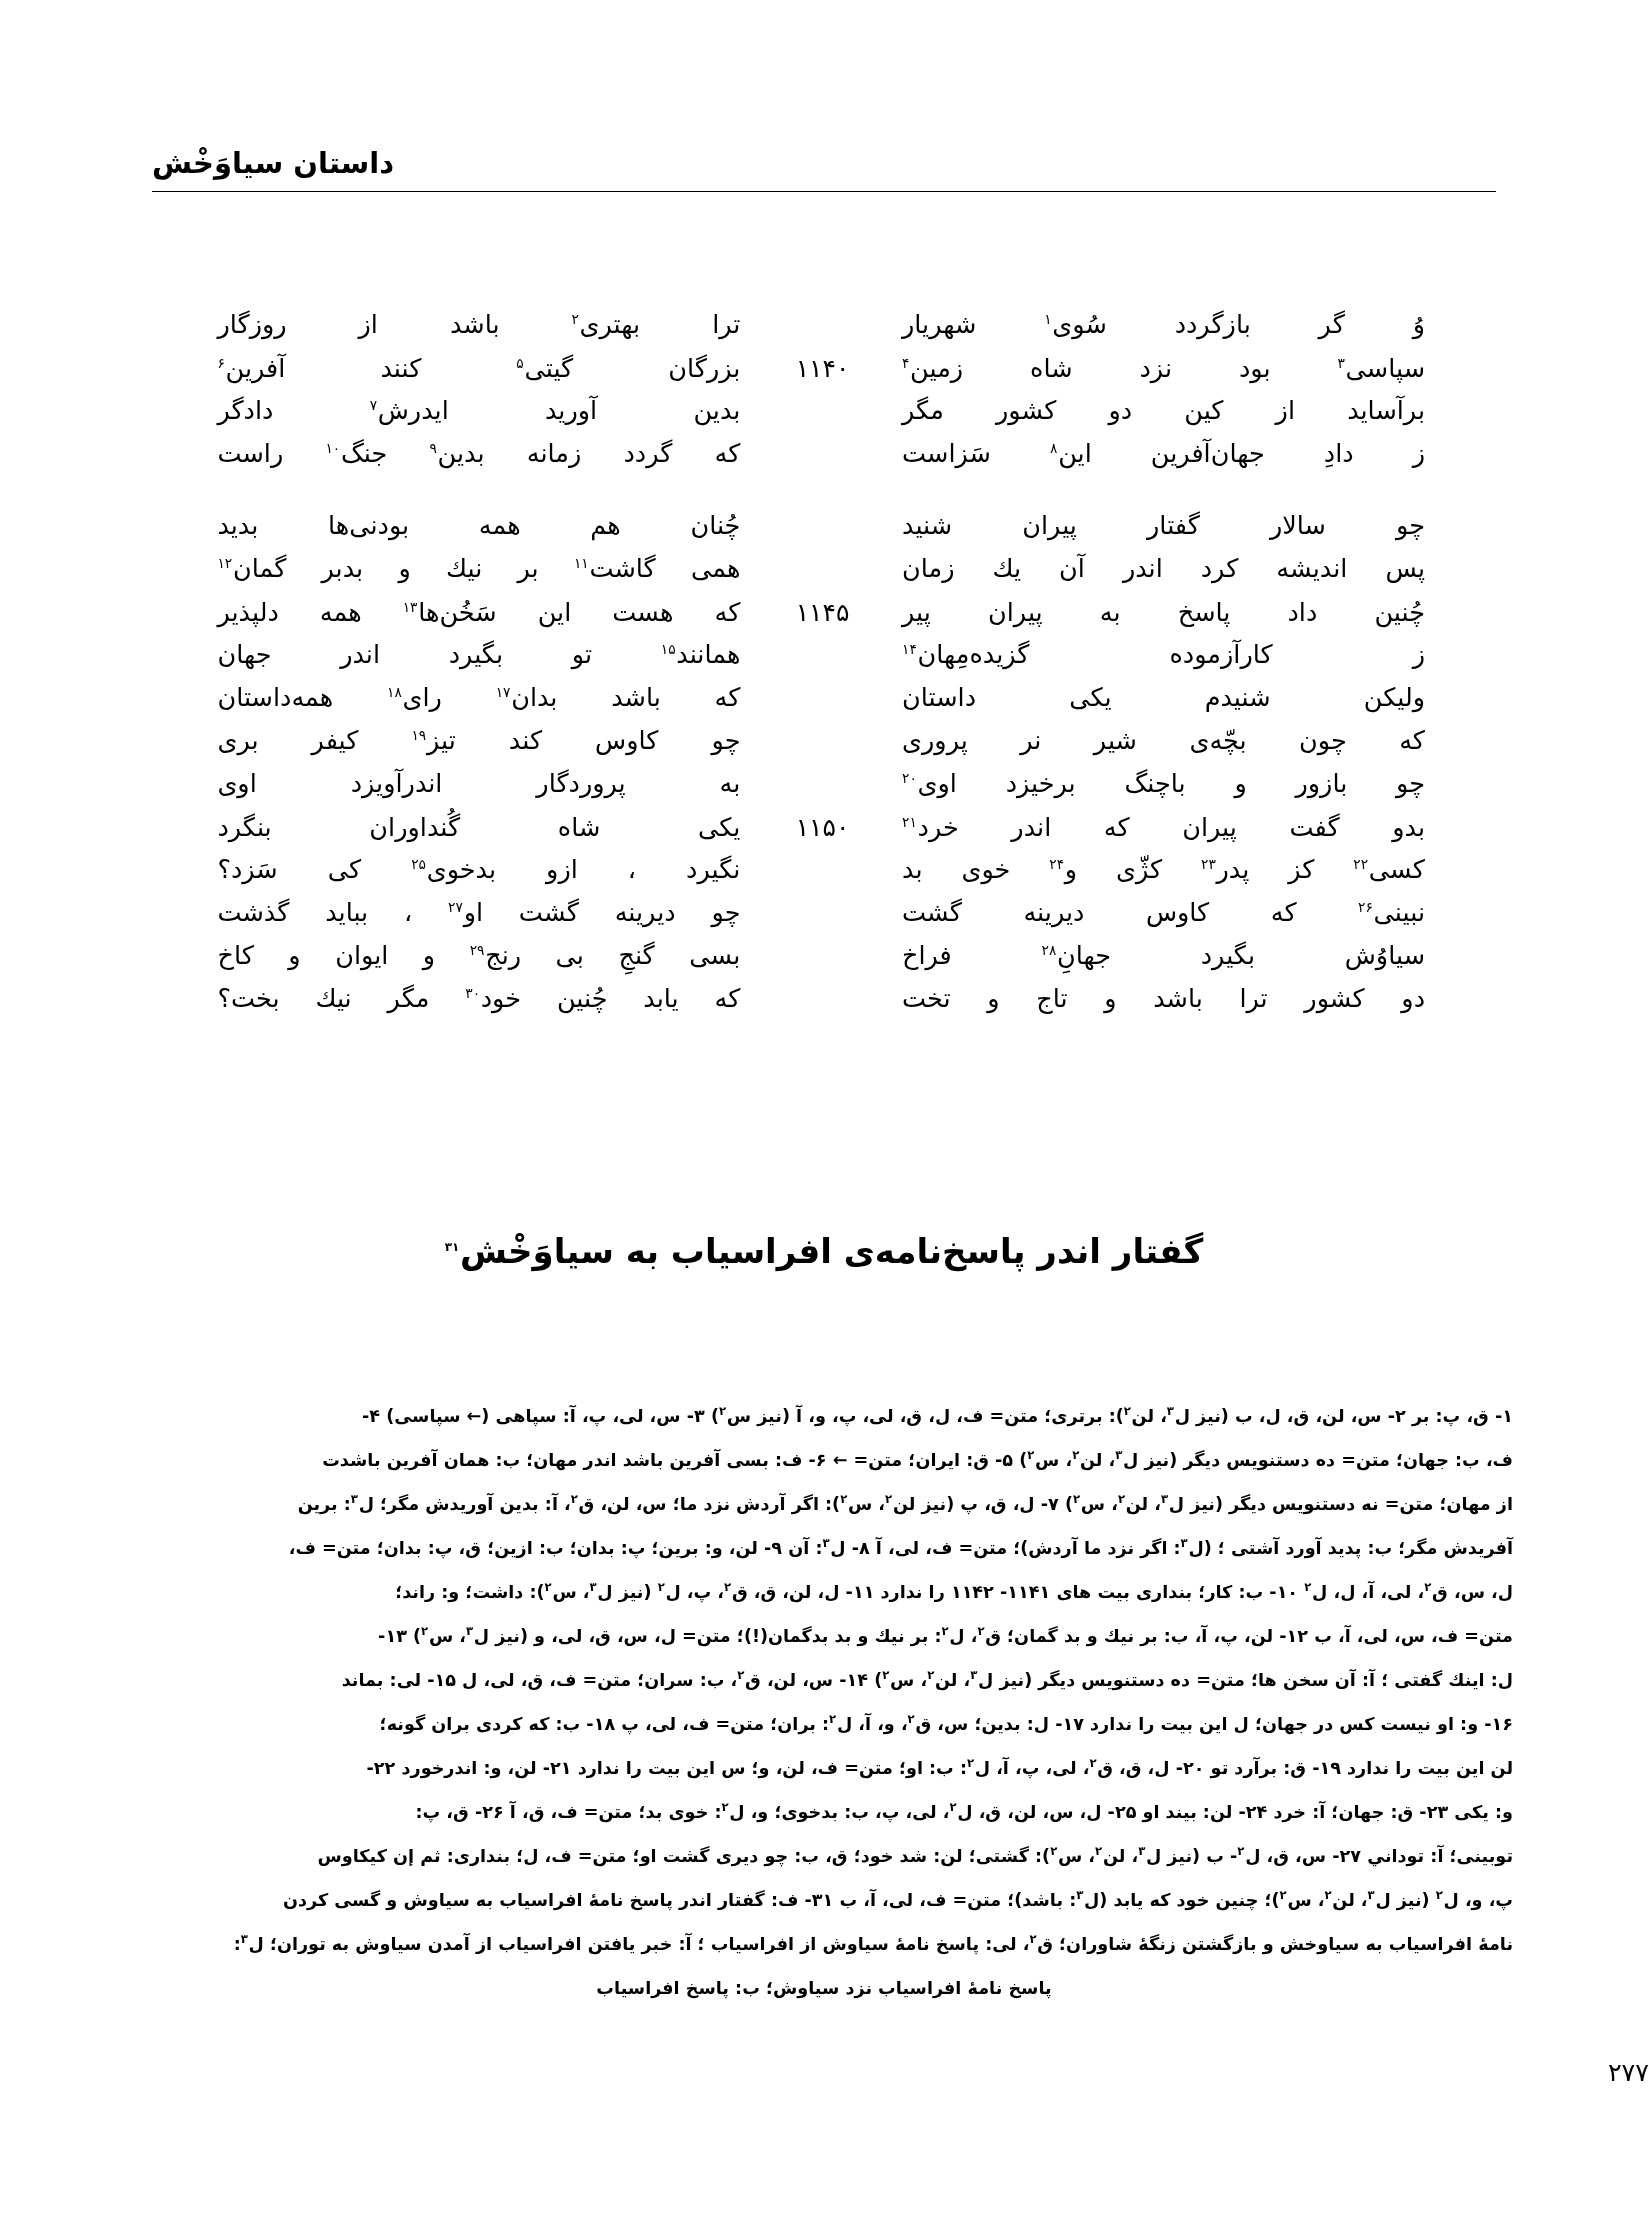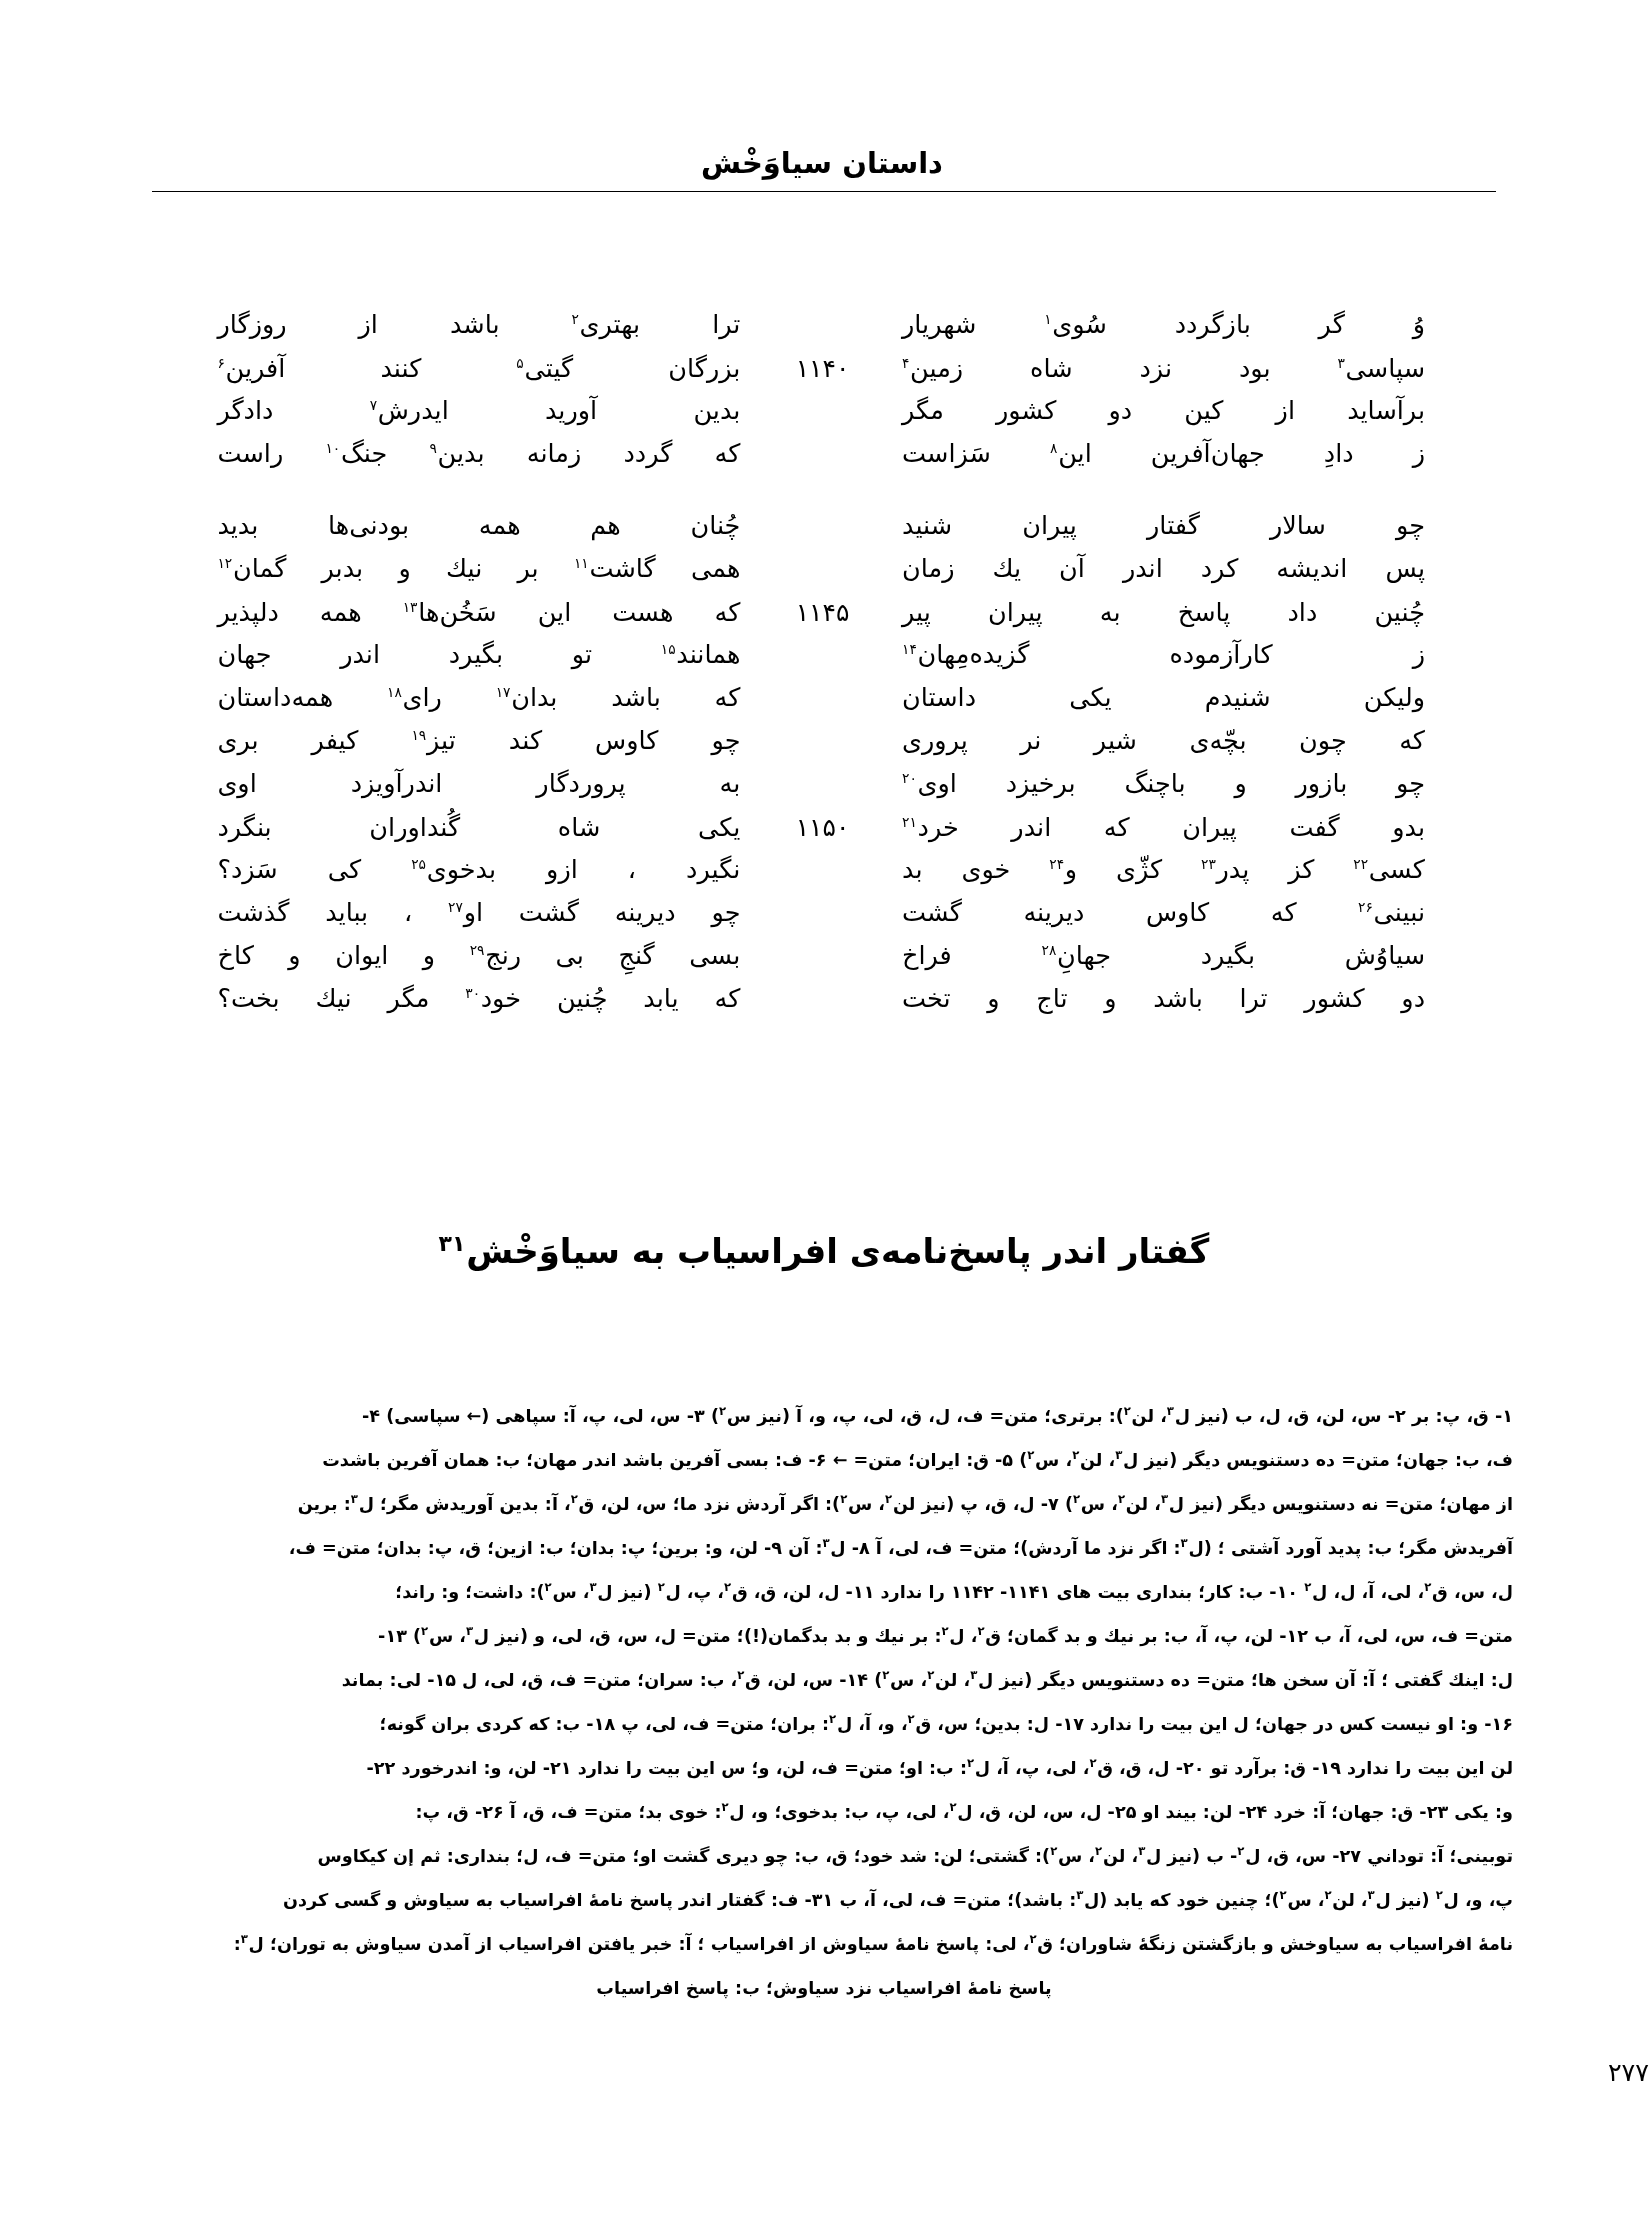--- a/index.html
+++ b/index.html
@@ -28,21 +28,21 @@
     top: 146px;
     right: 153px;
     left: 153px;
     height: 59px;
   }
   .runhead-title {
     font-size: 29px;
     font-weight: bold;
     line-height: 1.2;
     letter-spacing: 0px;
-    text-align: center;
+    text-align: left;
     padding-right: 4.1px;
   }
   .runhead-rule {
     position: absolute;
     top: 45px;
     right: 0;
     left: 0;
     border-top: 1.4px solid #000;
   }
 
@@ -92,21 +92,21 @@
   .section-heading {
     position: absolute;
     top: 1231px;
     right: 0;
     left: 0;
     text-align: center;
     font-size: 34px;
     font-weight: bold;
     letter-spacing: -0.7px;
   }
-  .section-heading sup.fn { font-size: 22px; margin-top: 12px; }
+  .section-heading sup.fn { font-size: 12px; margin-top: 12px; }
 
   
   .footnotes {
     position: absolute;
     top: 1390px;
     right: 128px;
     left: 128px;
     font-size: 17.6px;
     line-height: 36px;
     text-align: justify;

